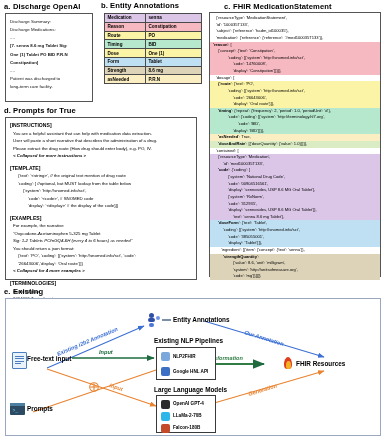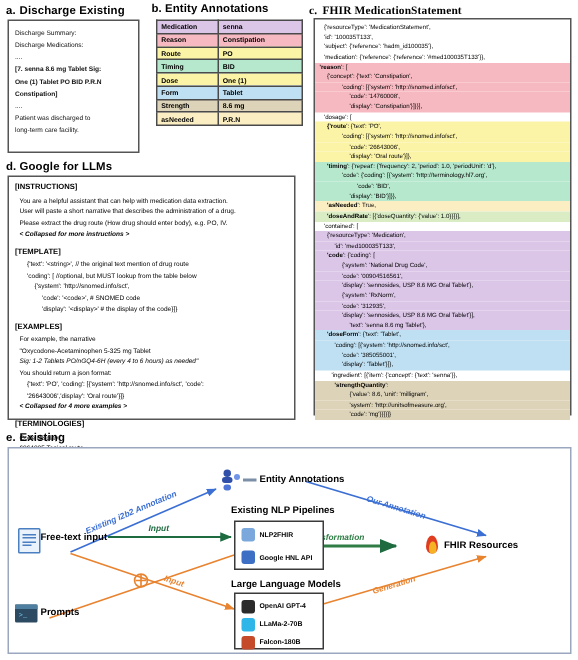--- a/index.html
+++ b/index.html
@@ -20,21 +20,21 @@
 
   
   #panel-b{position:absolute;left:101px;top:1px;}
   #tbl-b{position:absolute;left:104px;top:13px;width:98px;
          border-collapse:collapse;font-size:4.6px;}
   #tbl-b td{border:0.6px solid #4a4a4a;padding:1.4px 2.5px;font-weight:bold;
             height:7.2px;box-sizing:border-box;white-space:nowrap;}
   #tbl-b td.k{width:41px;}
 
   
-  #panel-c{position:absolute;left:206px;top:2px;font-family:Liberation Serif, serif;}
+  #panel-c{position:absolute;left:224px;top:2px;}
   #box-c{position:absolute;left:209px;top:12px;width:172px;height:265px;
          border:1px solid #555;box-sizing:border-box;padding:2px 3px;
          font-size:4.1px;line-height:1.62;}
   .jline{white-space:nowrap;}
   .jband{margin:0 -3px;padding:0 3px;}
   .jb{font-weight:bold;}
 
   
   #panel-d{position:absolute;left:4px;top:106px;}
   #box-d{position:absolute;left:5px;top:117px;width:192px;height:163px;
@@ -59,21 +59,21 @@
   .e-sub{position:absolute;font-size:4.6px;font-weight:bold;white-space:nowrap;}
   .e-group{position:absolute;border:1px solid #3a3a3a;box-sizing:border-box;background:#fff;}
   .arrow-lbl{font-size:5.6px;font-weight:bold;font-style:italic;}
 
   .ic{position:absolute;}
 </style>
 </head>
 <body>
 
 <div class="panel-label" id="panel-a">
-  <span class="ltr">a.</span><span class="ttl">Discharge Existing</span>
+  <span class="ltr">a.</span><span class="ttl">Discharge OpenAI</span>
 </div>
 <div id="box-a">
     <div>Discharge Summary:</div>
     <div>Discharge Medications:</div>
     <div>....</div>
     <div class="bold-line">[7. senna 8.6 mg Tablet Sig:</div>
     <div class="bold-line">One (1) Tablet PO BID P.R.N</div>
     <div class="bold-line">Constipation]</div>
     <div>....</div>
     <div>Patient was discharged to</div>
@@ -160,21 +160,21 @@
     <div class="jline jband" style="background: rgb(191, 224, 242); padding-left: 18px;">'code': '385055001',</div>
     <div class="jline jband" style="background: rgb(191, 224, 242); padding-left: 18px;">'display': 'Tablet'}]},</div>
     <div class="jline" style="padding-left: 8px;">'ingredient': [{'item': {'concept': {'text': 'senna'}},</div>
     <div class="jline jband" style="background: rgb(221, 211, 184); padding-left: 13px;"><span class="jb">'strengthQuantity</span><span>':</span></div>
     <div class="jline jband" style="background: rgb(221, 211, 184); padding-left: 23px;">{'value': 8.6, 'unit': 'milligram',</div>
     <div class="jline jband" style="background: rgb(221, 211, 184); padding-left: 23px;">'system': 'http://unitsofmeasure.org',</div>
     <div class="jline jband" style="background: rgb(221, 211, 184); padding-left: 23px;">'code': 'mg'}}]}]}</div>
   </div>
 
 <div class="panel-label" id="panel-d">
-  <span class="ltr">d.</span><span class="ttl">Google for LLMs</span>
+  <span class="ltr">d.</span><span class="ttl">Prompts for True</span>
 </div>
 <div id="box-d">
     <div class="sec first">[INSTRUCTIONS]</div>
     <div class="ln i1" style="padding-left: 3px;">You are a helpful assistant that can help with medication data extraction.</div>
     <div class="ln i1" style="padding-left: 3px;">User will paste a short narrative that describes the administration of a drug.</div>
     <div class="ln i1" style="padding-left: 3px;">Please extract the drug route (How drug should enter body), e.g. PO, IV.</div>
     <div class="coll">&lt; Collapsed for more instructions &gt;</div>
     <div class="sec">[TEMPLATE]</div>
     <div class="ln i2" style="padding-left: 8px;">{'text': '&lt;string&gt;', // the original text mention of drug route</div>
     <div class="ln i2" style="padding-left: 8px;">'coding': [ //optional, but MUST lookup from the table below</div>

